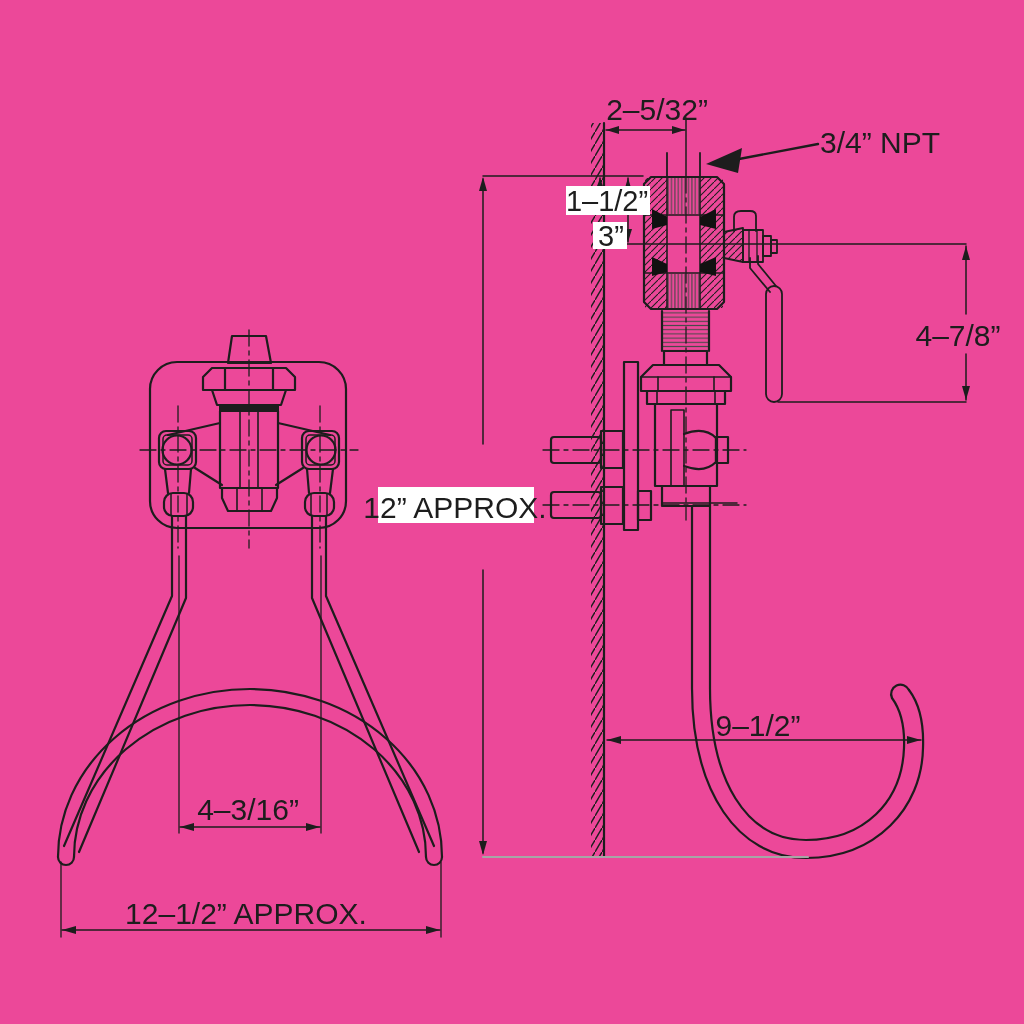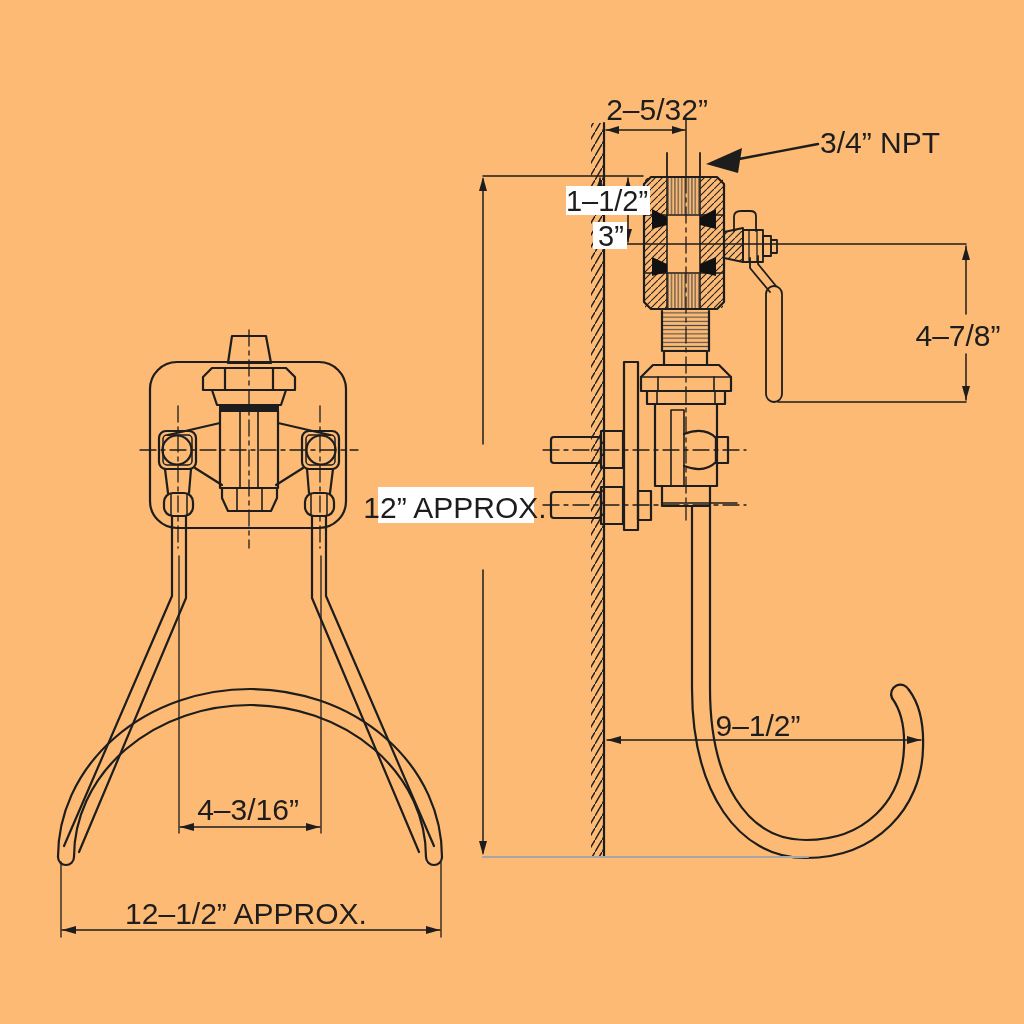--- a/index.html
+++ b/index.html
@@ -1,16 +1,16 @@
 <!DOCTYPE html>
 <html><head>
 <meta charset="utf-8">
 <style>
   html,body{margin:0;padding:0;background:#ffffff;}
-  .stage{position:relative;width:1024px;height:1024px;background:#fdba74;overflow:hidden;
+  .stage{position:relative;width:1024px;height:1024px;background:#ec4899;overflow:hidden;
          font-family:"Liberation Sans", sans-serif;}
   svg text{font-family:"Liberation Sans", sans-serif;fill:#1d1d1d;}
   .dimlabel{font-size:30px;letter-spacing:0px;}
   .dimlabel-sm{font-size:29px;}
 </style>
 </head>
 <body>
 
 <div class="stage">
 <svg width="1024" height="1024" viewBox="0 0 1024 1024">

